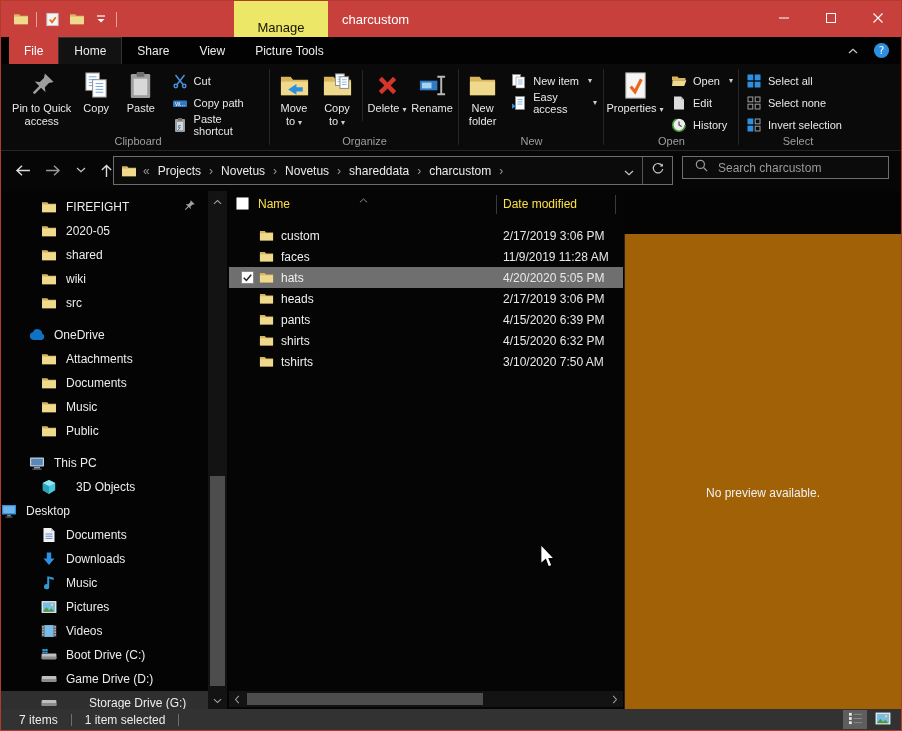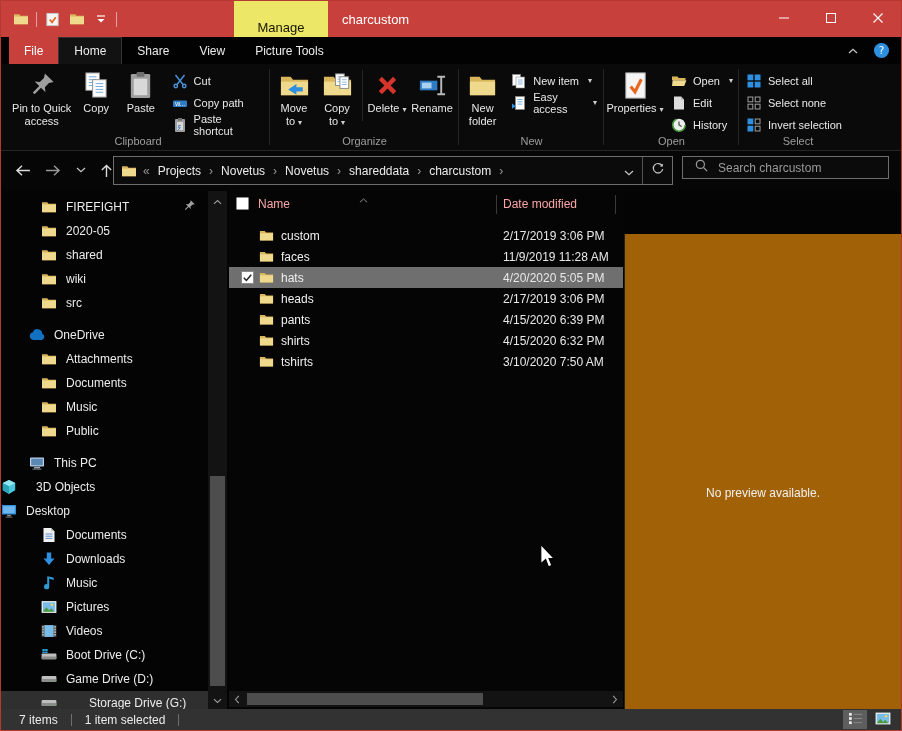--- a/index.html
+++ b/index.html
@@ -70,21 +70,21 @@
   .side-item .sic { width:16px; height:16px; display:flex; align-items:center; justify-content:center; flex:0 0 16px; }
   .side-item .sic svg { width:16px; height:16px; display:block; }
   .side-item .pin { position:absolute; right:12px; top:4px; width:14px; height:14px; }
   .side-item .pin svg { width:14px; height:14px; }
 
   .side-scroll { position:absolute; left:207px; top:0; width:19px; bottom:0; background:#131313; }
   .ss-btn { position:absolute; left:0; right:0; height:17px; display:flex; align-items:center; justify-content:center; }
   .ss-thumb { position:absolute; left:2px; right:2px; top:285px; height:210px; background:#4d4d4d; }
 
   .filelist { position:absolute; left:228px; top:0; width:394px; bottom:0; background:#050505; }
-  .fl-header { position:absolute; top:0; left:0; right:0; height:26px; display:flex; align-items:center; color:#fca5a5; font-size:12px; }
+  .fl-header { position:absolute; top:0; left:0; right:0; height:26px; display:flex; align-items:center; color:#fde047; font-size:12px; }
   .hcheck { position:absolute; left:7px; top:6px; width:13px; height:13px; }
   .hcheck svg { width:13px; height:13px; display:block; }
   .hname { margin-left:29px; }
   .hdate { position:absolute; left:274px; }
   .col-sep { position:absolute; top:4px; height:19px; width:1px; background:#3a3a3a; }
   .sortmark { position:absolute; left:130px; top:1px; }
   .rows { position:absolute; top:34px; left:0; right:0; }
   .row { height:21px; position:relative; display:flex; align-items:center; font-size:12px; color:#f0f0f0; }
   .row.selected { background:var(--sel); }
   .row .rcheck { position:absolute; left:12px; top:4px; width:13px; height:13px; }
@@ -625,21 +625,21 @@
           <span class="sic">
             <svg viewBox="0 0 16 14" width="16" height="14">
               <rect x="1" y="1.5" width="14" height="9" rx=".8" fill="#B9D0E8"></rect>
               <rect x="2.2" y="2.7" width="11.6" height="6.6" fill="#5B87B5"></rect>
               <rect x="5" y="11" width="6" height="1.4" fill="#9AA6B2"></rect>
               <rect x="3.5" y="12.6" width="9" height="1" fill="#7E8A96"></rect>
             </svg>
           </span>
           <span>This PC</span>
         </div>
-        <div class="side-item" style=" gap: 19px;">
+        <div class="side-item" style="padding-left: 40px; gap: 19px;">
           <span class="sic">
             <svg viewBox="0 0 16 16" width="15" height="15">
               <path d="M8 1l6.2 3.1v7.2L8 14.9 1.8 11.3V4.1z" fill="#49C8DC"></path>
               <path d="M8 1l6.2 3.1L8 7.2 1.8 4.1z" fill="#8FE6F2"></path>
               <path d="M8 7.2v7.7l-6.2-3.6V4.1z" fill="#2BA2B8"></path>
             </svg>
           </span>
           <span>3D Objects</span>
         </div>
         <div class="side-item" style="">

